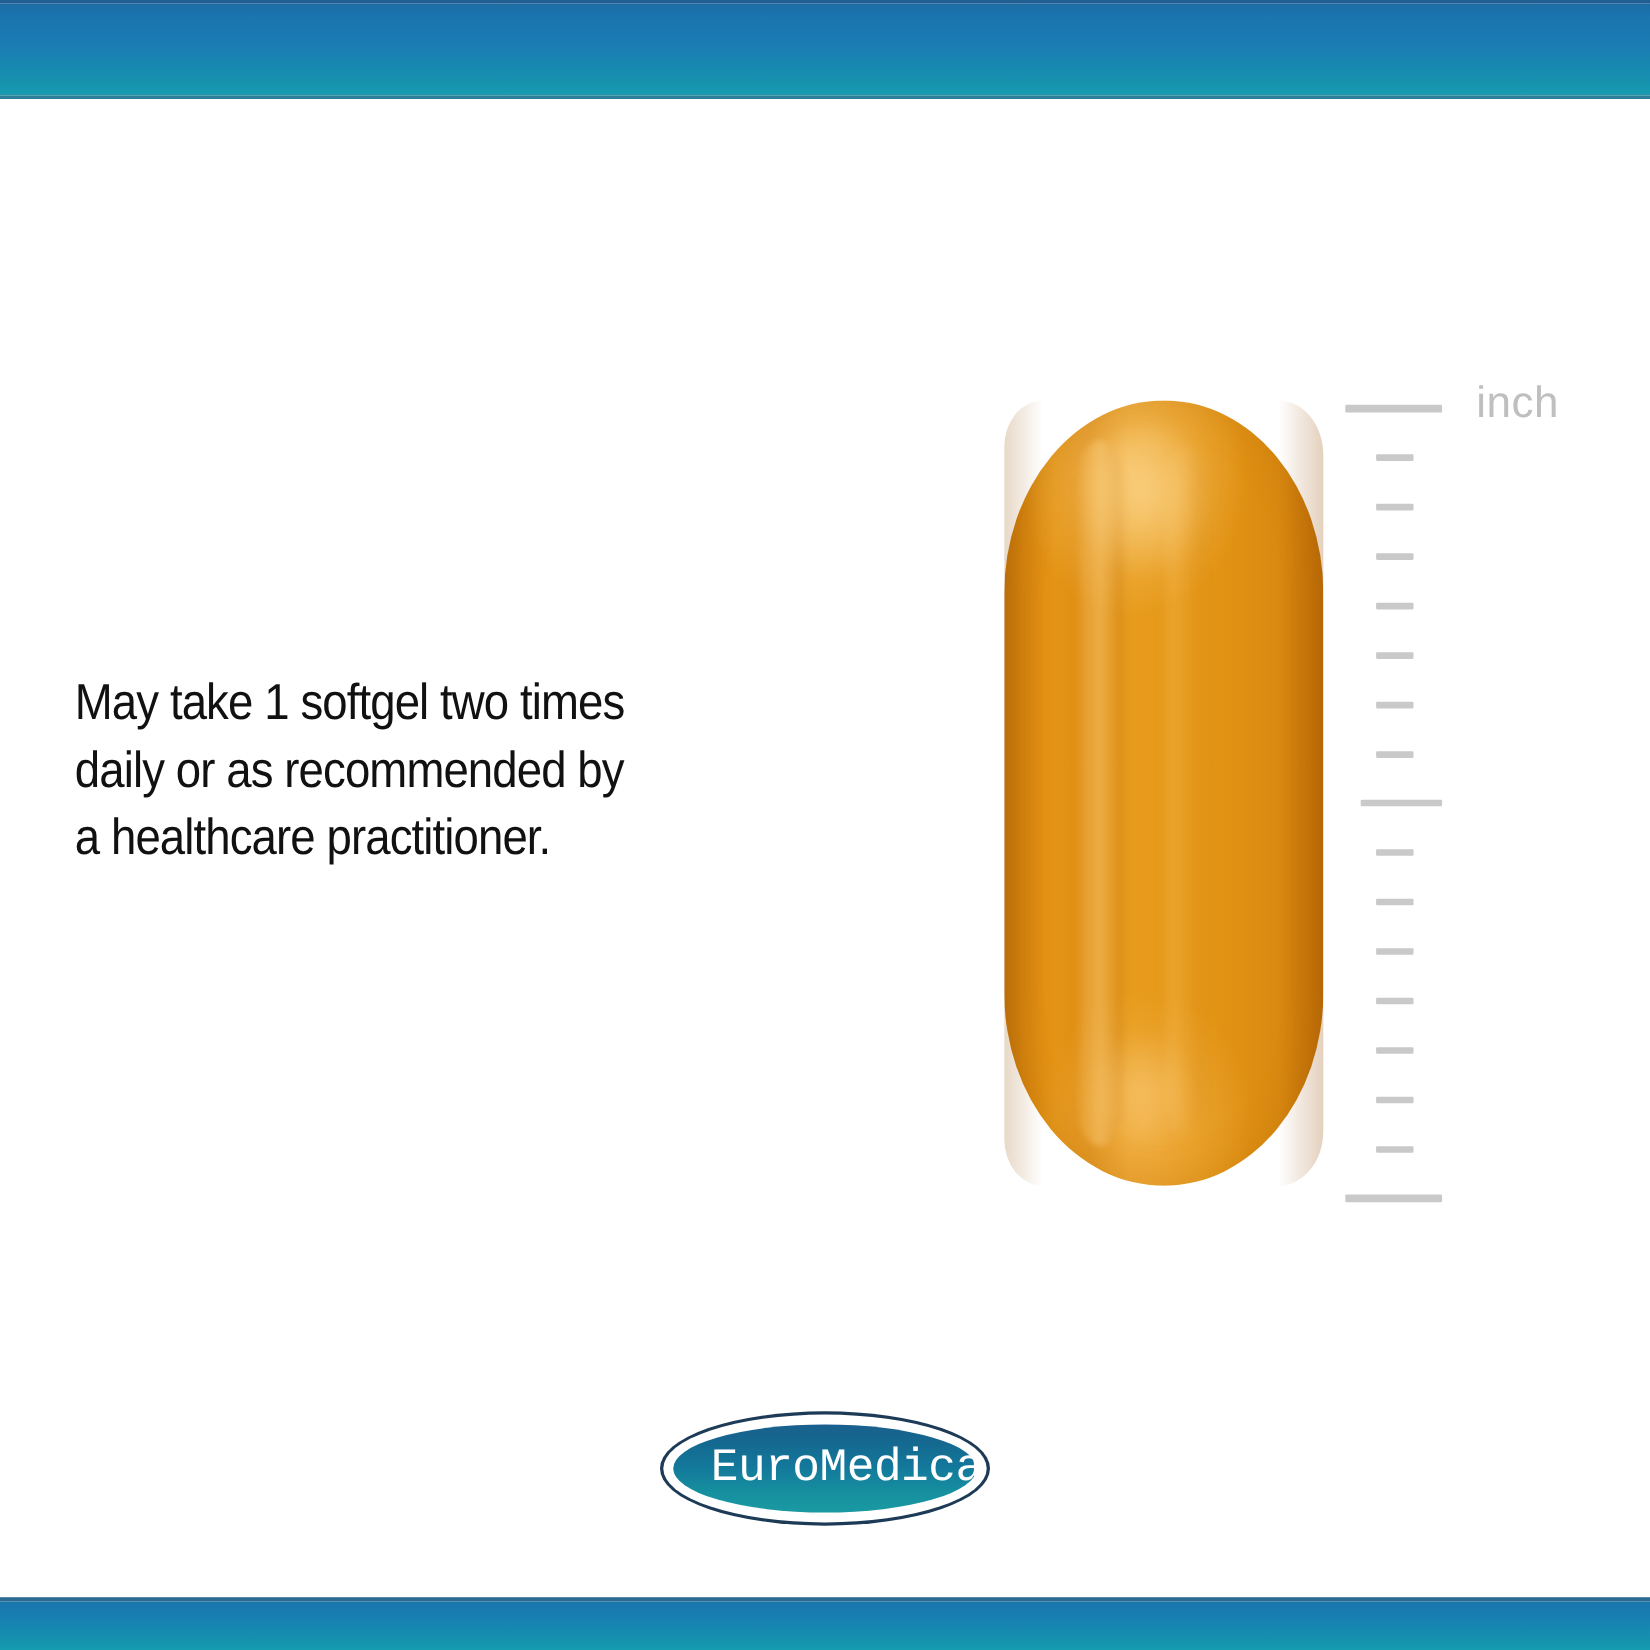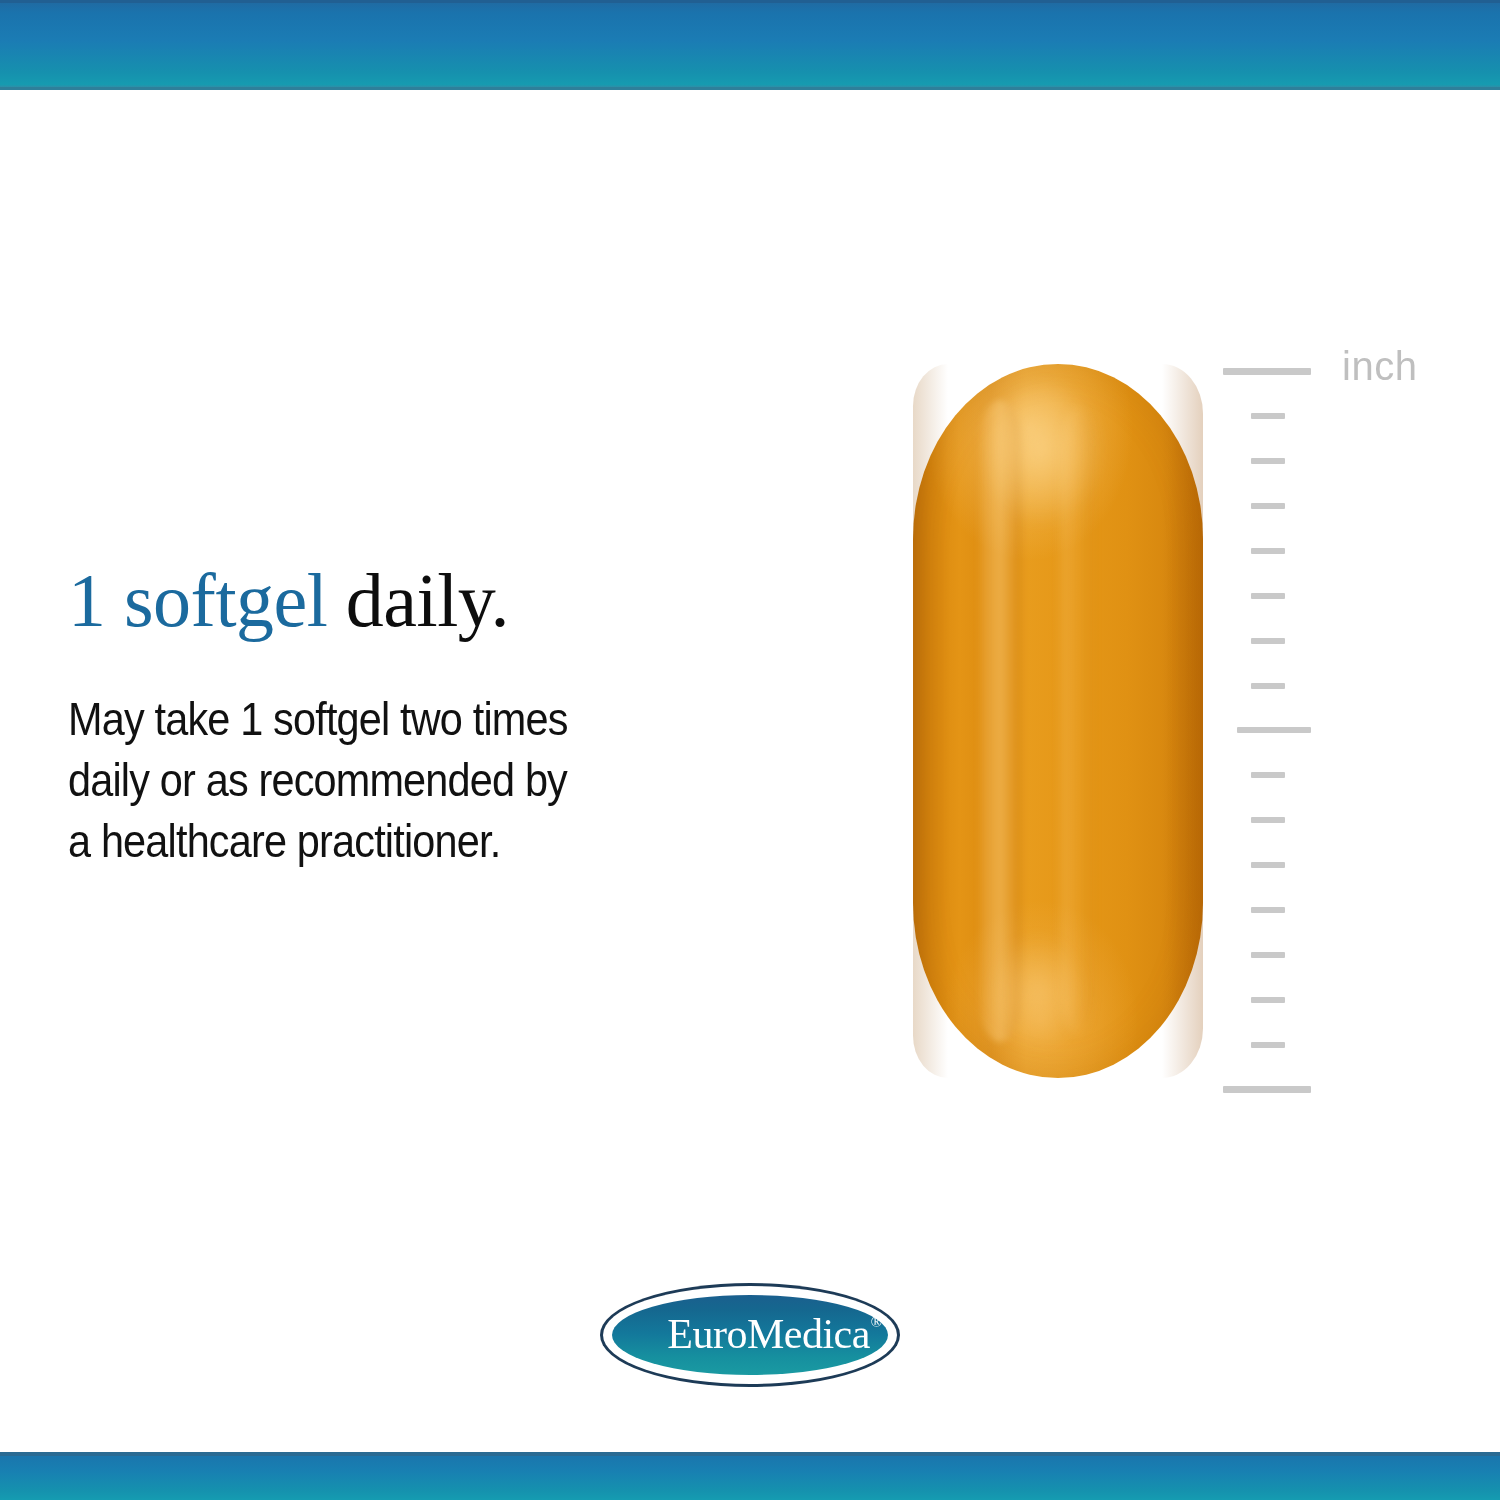--- a/index.html
+++ b/index.html
@@ -208,21 +208,21 @@
   .logo-inner {
     position: absolute;
     inset: 9px;
     border-radius: 50%;
     background: linear-gradient(to bottom, #1a5f8e 0%, #15678f 18%, #13789b 48%, #16909f 78%, #1a9aa2 100%);
     display: flex;
     align-items: center;
     justify-content: center;
   }
   .logo-text {
-    font-family: Liberation Serif, serif;
+    font-family: Liberation Mono, monospace;
     font-size: 42px;
     color: #ffffff;
     letter-spacing: -0.5px;
     line-height: 1;
     position: relative;
     top: -1px;
     margin-left: 48px;
   }
   .logo-reg {
     font-size: 15px;
@@ -231,21 +231,20 @@
     top: -6px;
     left: 1px;
   }
 </style>
 </head>
 <body>
 
 <div class="banner banner-top"></div>
 
 <div class="text-block">
-  <h1 class="headline"><span class="hl-accent">1 softgel</span><span class="hl-rest"> daily.</span></h1>
   <p class="body-copy">
     <span class="copy-line">May take 1 softgel two times</span>
     <span class="copy-line">daily or as recommended by</span>
     <span class="copy-line">a healthcare practitioner.</span>
   </p>
 </div>
 
 <div class="capsule-wrap">
   <div class="capsule">
     <div class="capsule-seam"></div>

